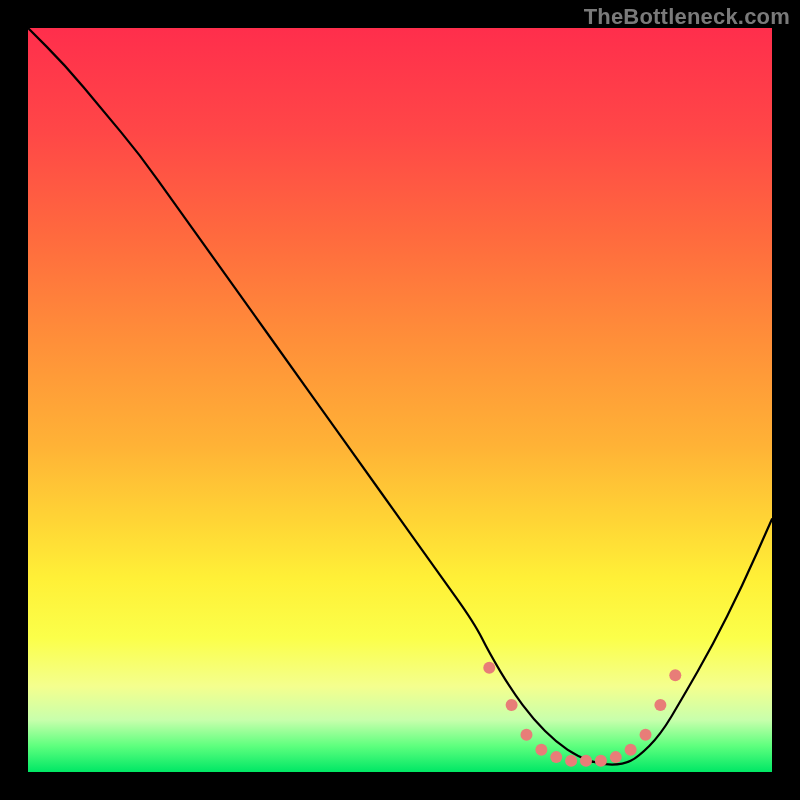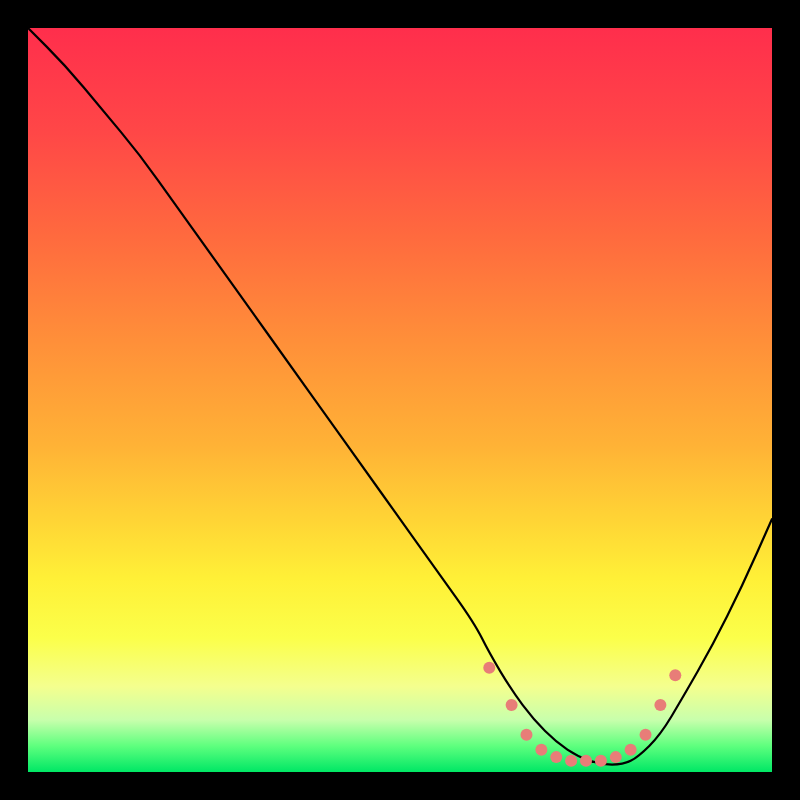--- a/index.html
+++ b/index.html
@@ -27,20 +27,21 @@
     top: 28px;
     width: 744px;
     height: 744px;
   }
   svg { display: block; }
 </style>
 </head>
 <body>
 
 <div class="stage">
+  <div class="watermark">TheBottleneck.com</div>
   <div class="plot">
     <svg id="chartsvg" viewBox="0 0 744 744" width="744" height="744">
       <defs>
         <linearGradient id="bg-grad" x1="0" y1="0" x2="0" y2="1">
             <stop offset="0%" stop-color="#ff2e4c"></stop>
             <stop offset="14.000000000000002%" stop-color="#ff4747"></stop>
             <stop offset="28.000000000000004%" stop-color="#ff6a3e"></stop>
             <stop offset="42%" stop-color="#ff8f39"></stop>
             <stop offset="56.00000000000001%" stop-color="#ffb236"></stop>
             <stop offset="66%" stop-color="#ffd435"></stop>

